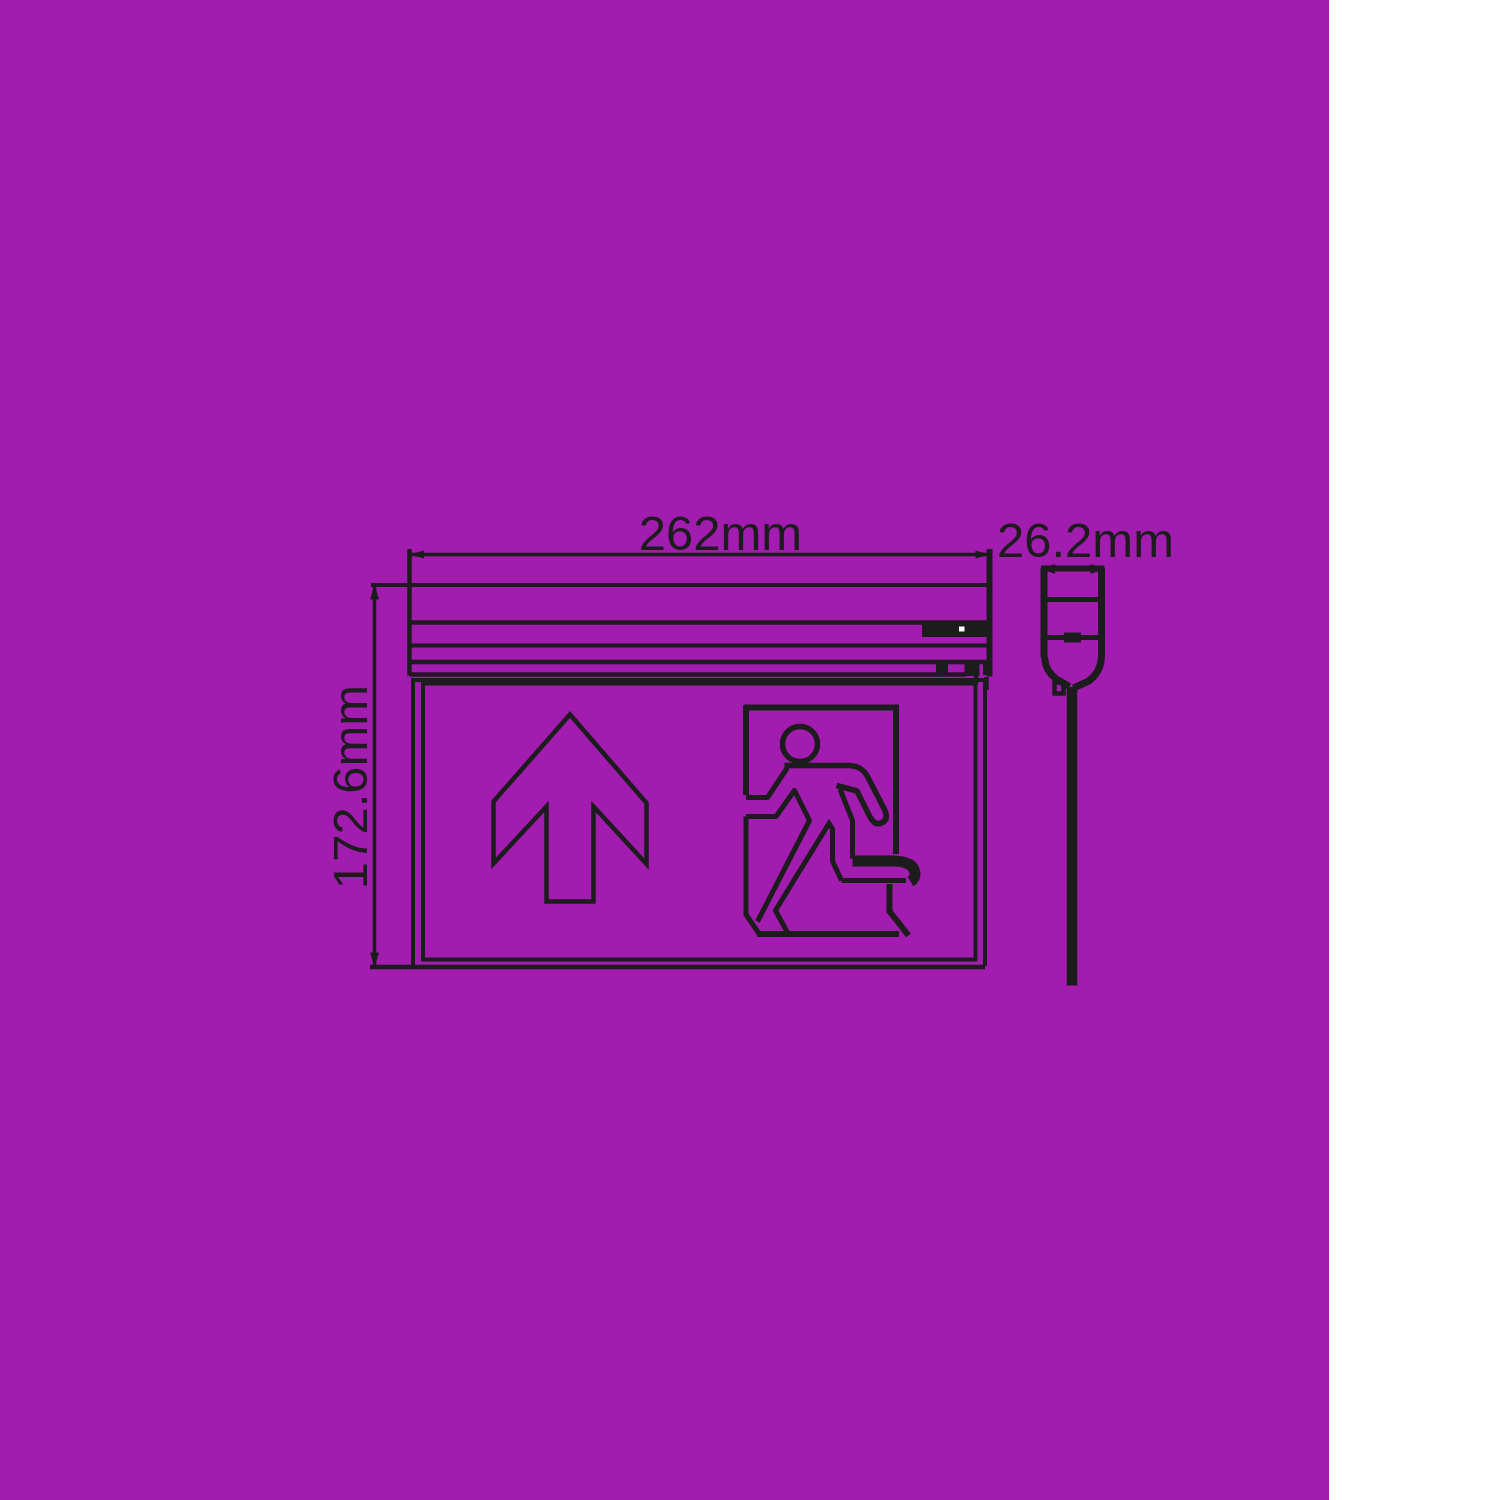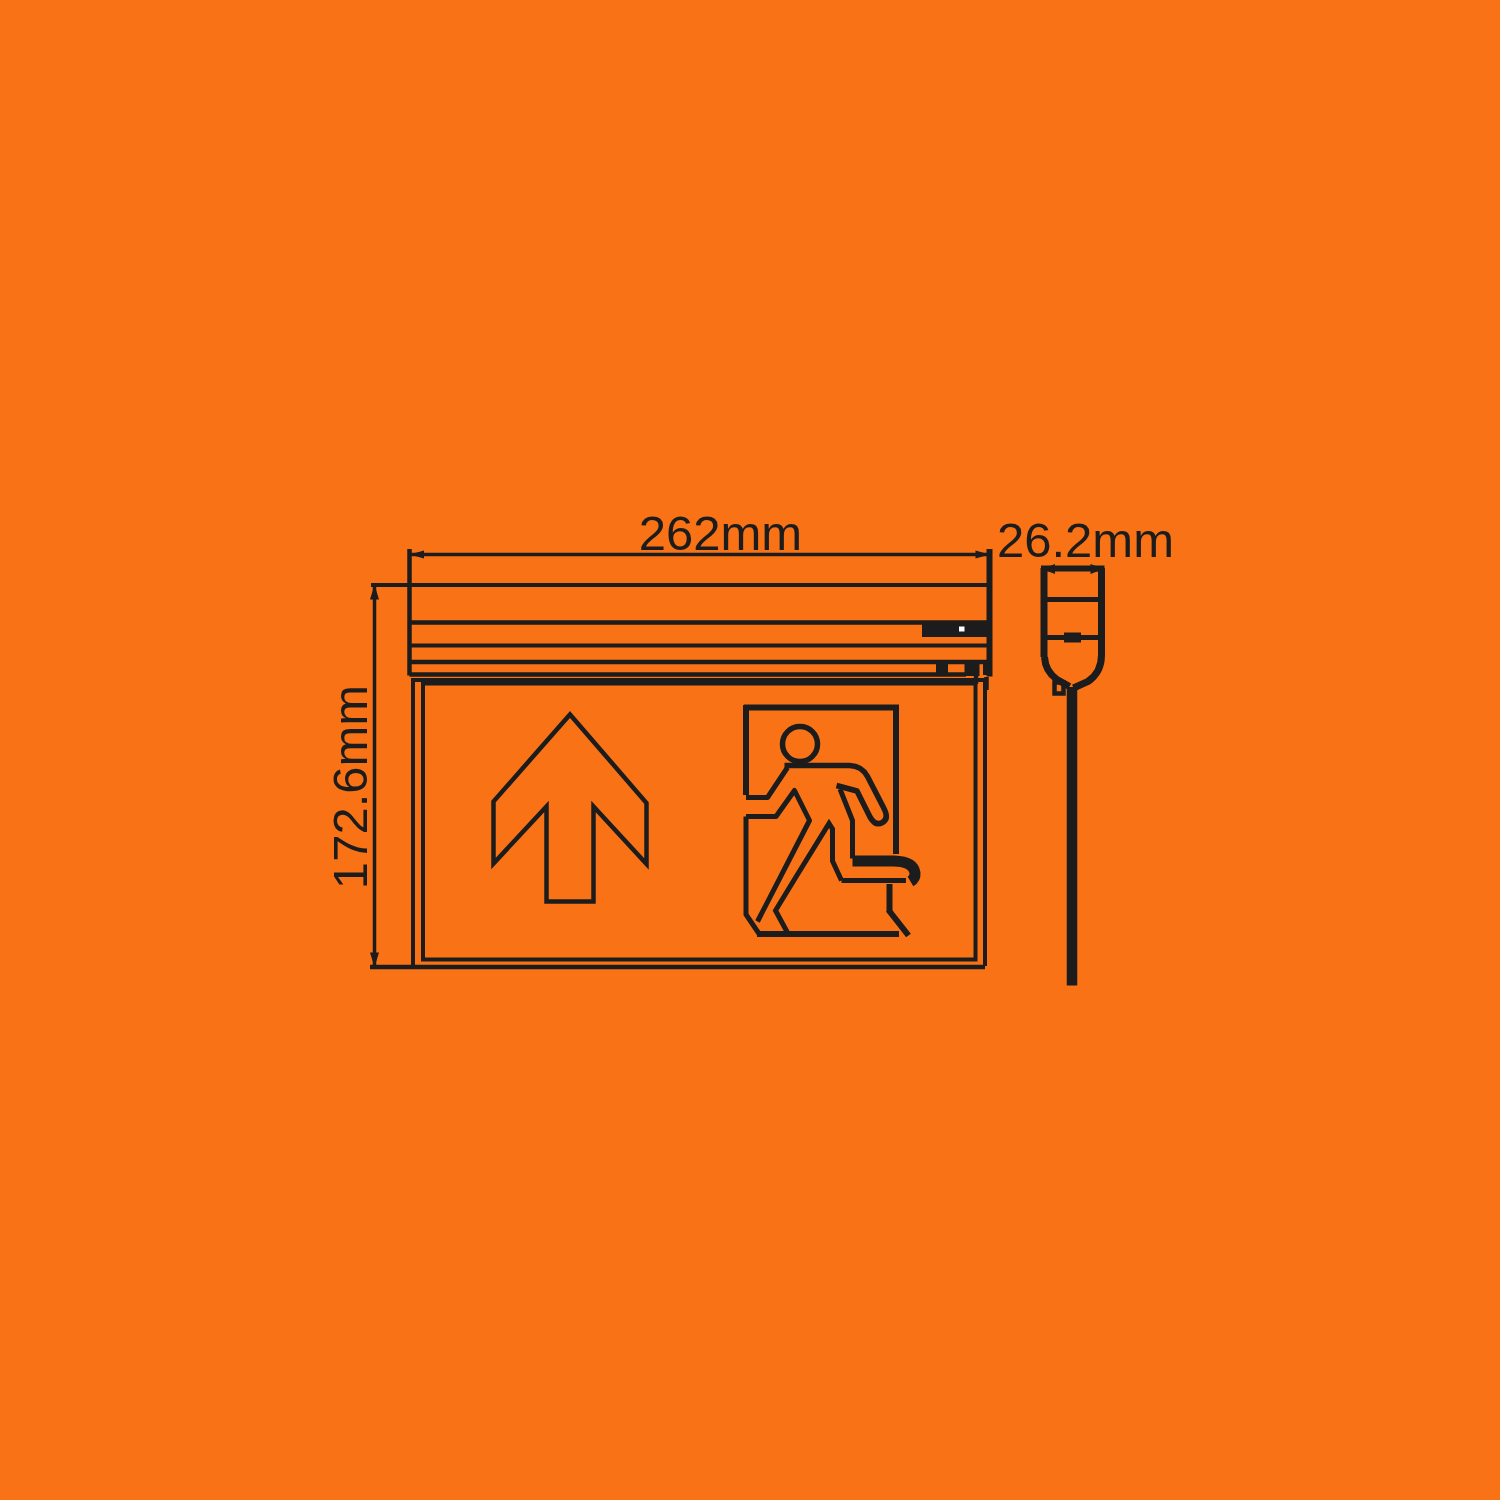--- a/index.html
+++ b/index.html
@@ -1,16 +1,16 @@
 <!DOCTYPE html>
 <html><head>
 <meta charset="utf-8">
 <style>
   html,body{margin:0;padding:0;background:#ffffff;}
-  .page{width:1500px;height:1500px;position:relative;background:#f97316;overflow:hidden;}
+  .page{width:1329px;height:1500px;position:relative;background:#a21caf;overflow:hidden;}
   svg{position:absolute;left:0;top:0;filter:blur(0.45px);}
   text{font-family:"Liberation Sans",sans-serif;fill:#1c1c1c;}
 </style>
 </head>
 <body>
 <div class="page">
 <svg width="1500" height="1500" viewBox="0 0 1500 1500" fill="none" stroke-linecap="butt">
 
   <text x="720.5" y="550" font-size="49" text-anchor="middle">262mm</text>
 

